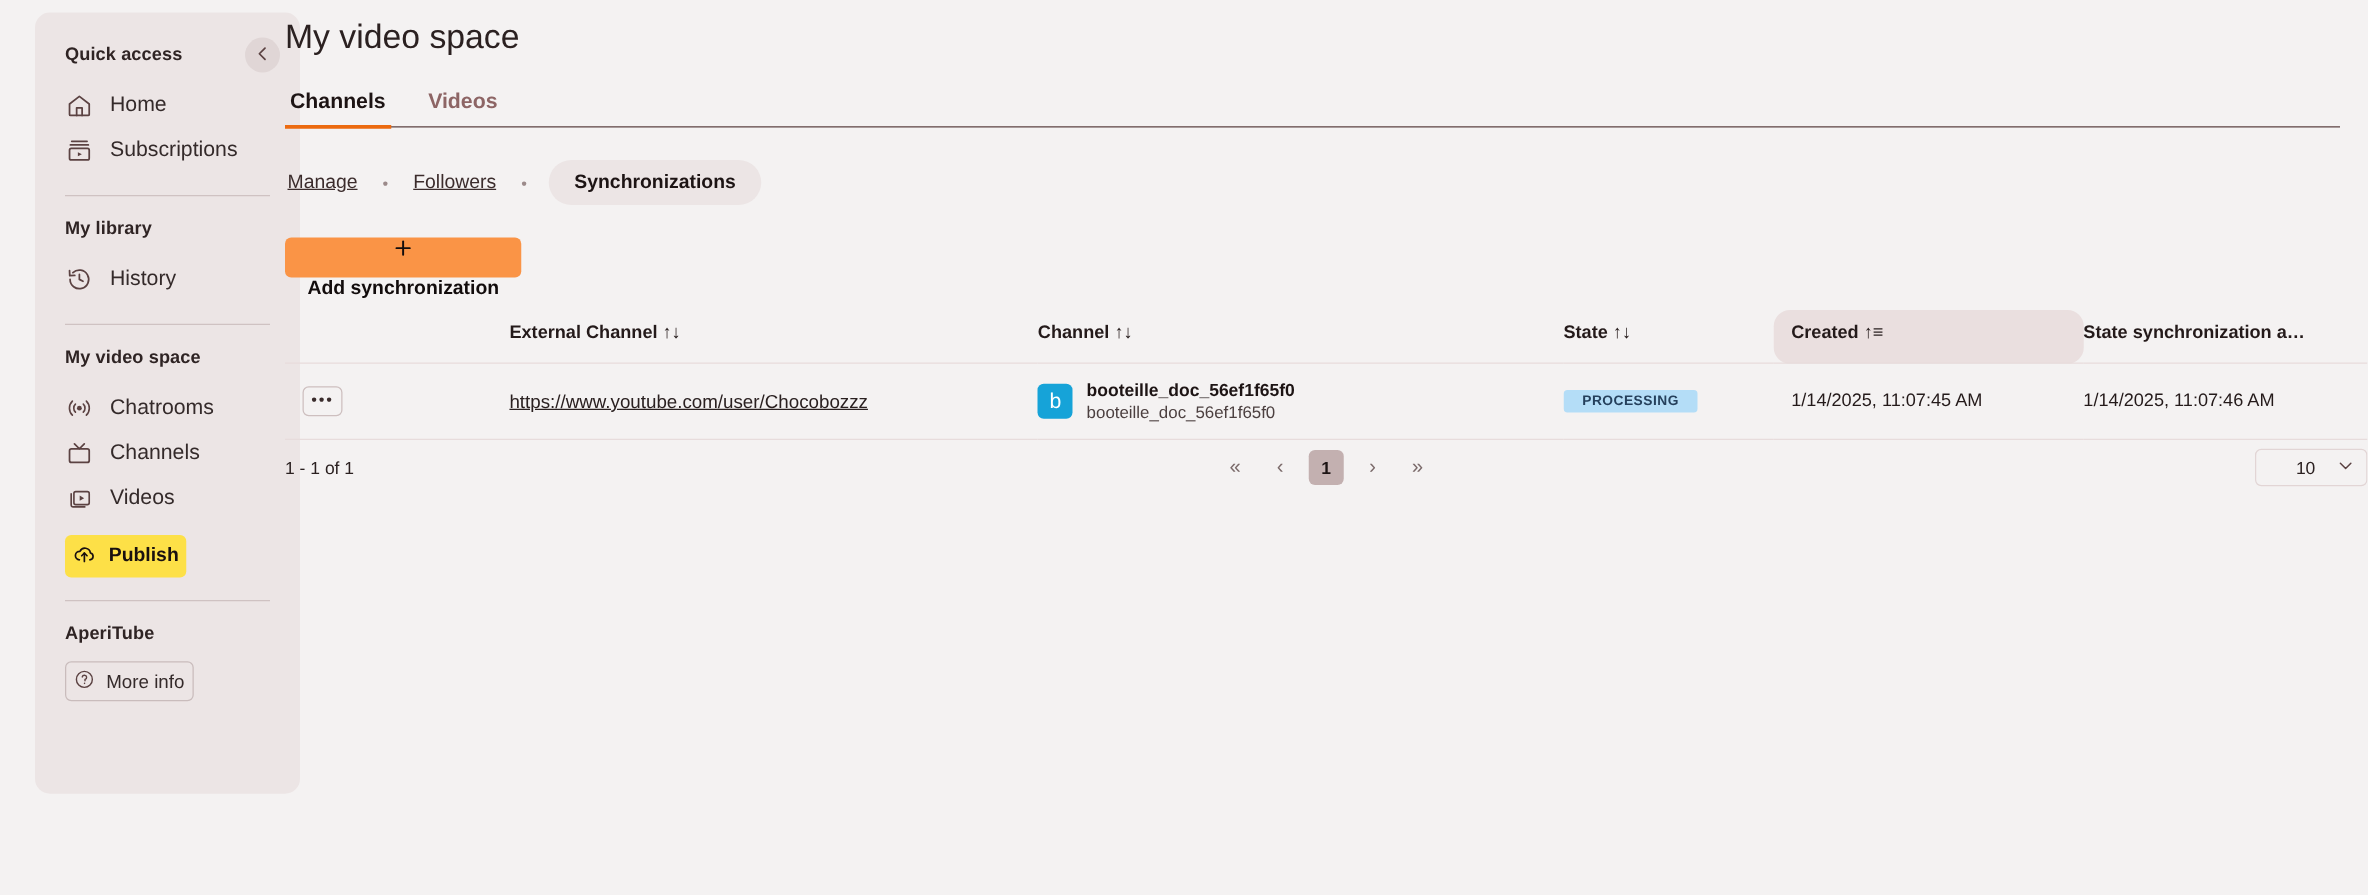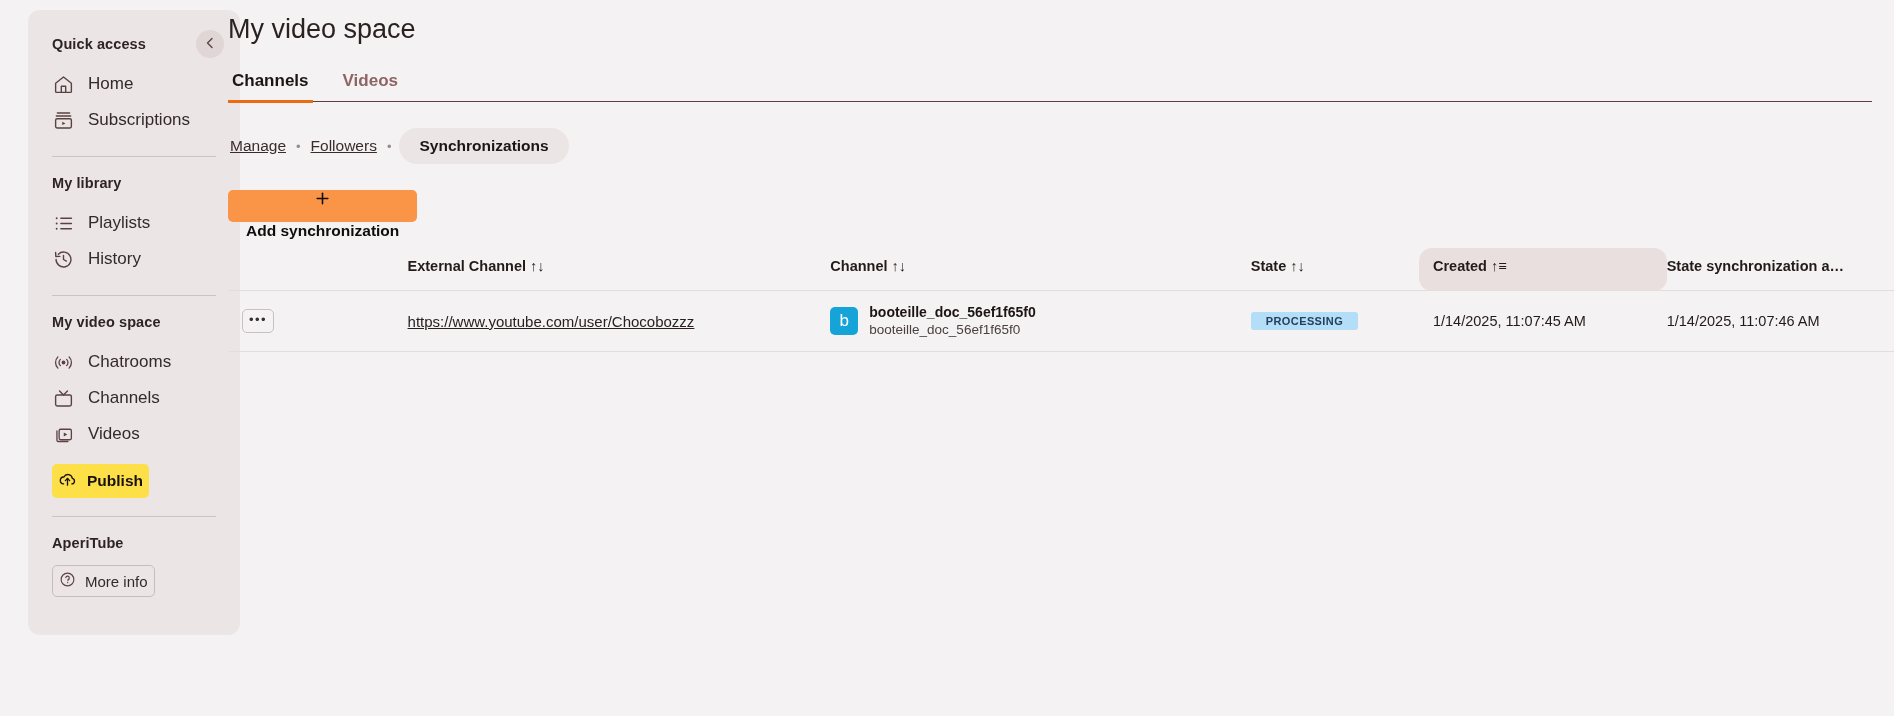--- a/index.html
+++ b/index.html
@@ -122,21 +122,21 @@
     position: absolute;
     left: 0; right: 0; bottom: -2px;
     height: 3px;
     background: #ec6a10;
   }
   .tab.inactive { color: #8d6565; font-weight: bold; }
 
   #subnav {
     display: flex;
     align-items: center;
-    gap: 8px;
+    gap: 18px;
     margin-top: 26px;
   }
   .subnav-link {
     font-size: 15.5px;
     color: #3b2c2c;
     text-decoration: underline;
     cursor: pointer;
     padding: 0 2px;
   }
   .subnav-dot {
@@ -331,33 +331,20 @@
           <path d="M10.6 13.4 L14.3 15.3 L10.6 17.2 Z" fill="#5b4242" stroke="none"></path>
         </svg>
     </span>
     <span class="label">Subscriptions</span>
   </div>
 
   <div class="side-div"></div>
 
   <div class="side-section-title">My library</div>
 
-  <div class="side-row">
-    <span class="side-icon">
-      <svg width="21" height="21" viewBox="0 0 24 24" fill="none" stroke="#5b4242" stroke-width="1.7" stroke-linecap="round">
-          <line x1="9" y1="6" x2="21" y2="6"></line>
-          <line x1="9" y1="12" x2="21" y2="12"></line>
-          <line x1="9" y1="18" x2="21" y2="18"></line>
-          <circle cx="4.2" cy="6" r="1.1" fill="#5b4242" stroke="none"></circle>
-          <circle cx="4.2" cy="12" r="1.1" fill="#5b4242" stroke="none"></circle>
-          <circle cx="4.2" cy="18" r="1.1" fill="#5b4242" stroke="none"></circle>
-        </svg>
-    </span>
-    <span class="label">Playlists</span>
-  </div>
 
   <div class="side-row">
     <span class="side-icon">
       <svg width="21" height="21" viewBox="0 0 24 24" fill="none" stroke="#5b4242" stroke-width="1.6" stroke-linecap="round" stroke-linejoin="round">
           <path d="M3.5 12 a8.5 8.5 0 1 0 2.6-6.1"></path>
           <polyline points="3,4 3.2,8.6 7.8,8.4"></polyline>
           <polyline points="12,7.5 12,12 15.3,13.8"></polyline>
         </svg>
     </span>
     <span class="label">History</span>
@@ -497,13 +484,33 @@
         <td class="sorted-col">
           <span class="date-txt" style="padding-left:14px;display:inline-block;">1/14/2025, 11:07:45 AM</span>
         </td>
         <td>
           <span class="date-txt">1/14/2025, 11:07:46 AM</span>
         </td>
       </tr>
     </tbody>
   </table>
 
+  <div id="tablefooter">
+    <span id="range-text">1 - 1 of 1</span>
+
+    <div id="pager">
+      <button class="pg-btn">«</button>
+      <button class="pg-btn">‹</button>
+      <button class="pg-num">1</button>
+      <button class="pg-btn">›</button>
+      <button class="pg-btn">»</button>
+    </div>
+
+    <div id="pagesize">
+      <span style="flex:1;text-align:center;">10</span>
+      <span>
+        <svg width="13" height="13" viewBox="0 0 14 14">
+            <path d="M2.5 5 L7 9.5 L11.5 5" fill="none" stroke="#5b4242" stroke-width="1.3" stroke-linecap="round" stroke-linejoin="round"></path>
+          </svg>
+      </span>
+    </div>
+  </div>
 </div>
 
 </body></html>

